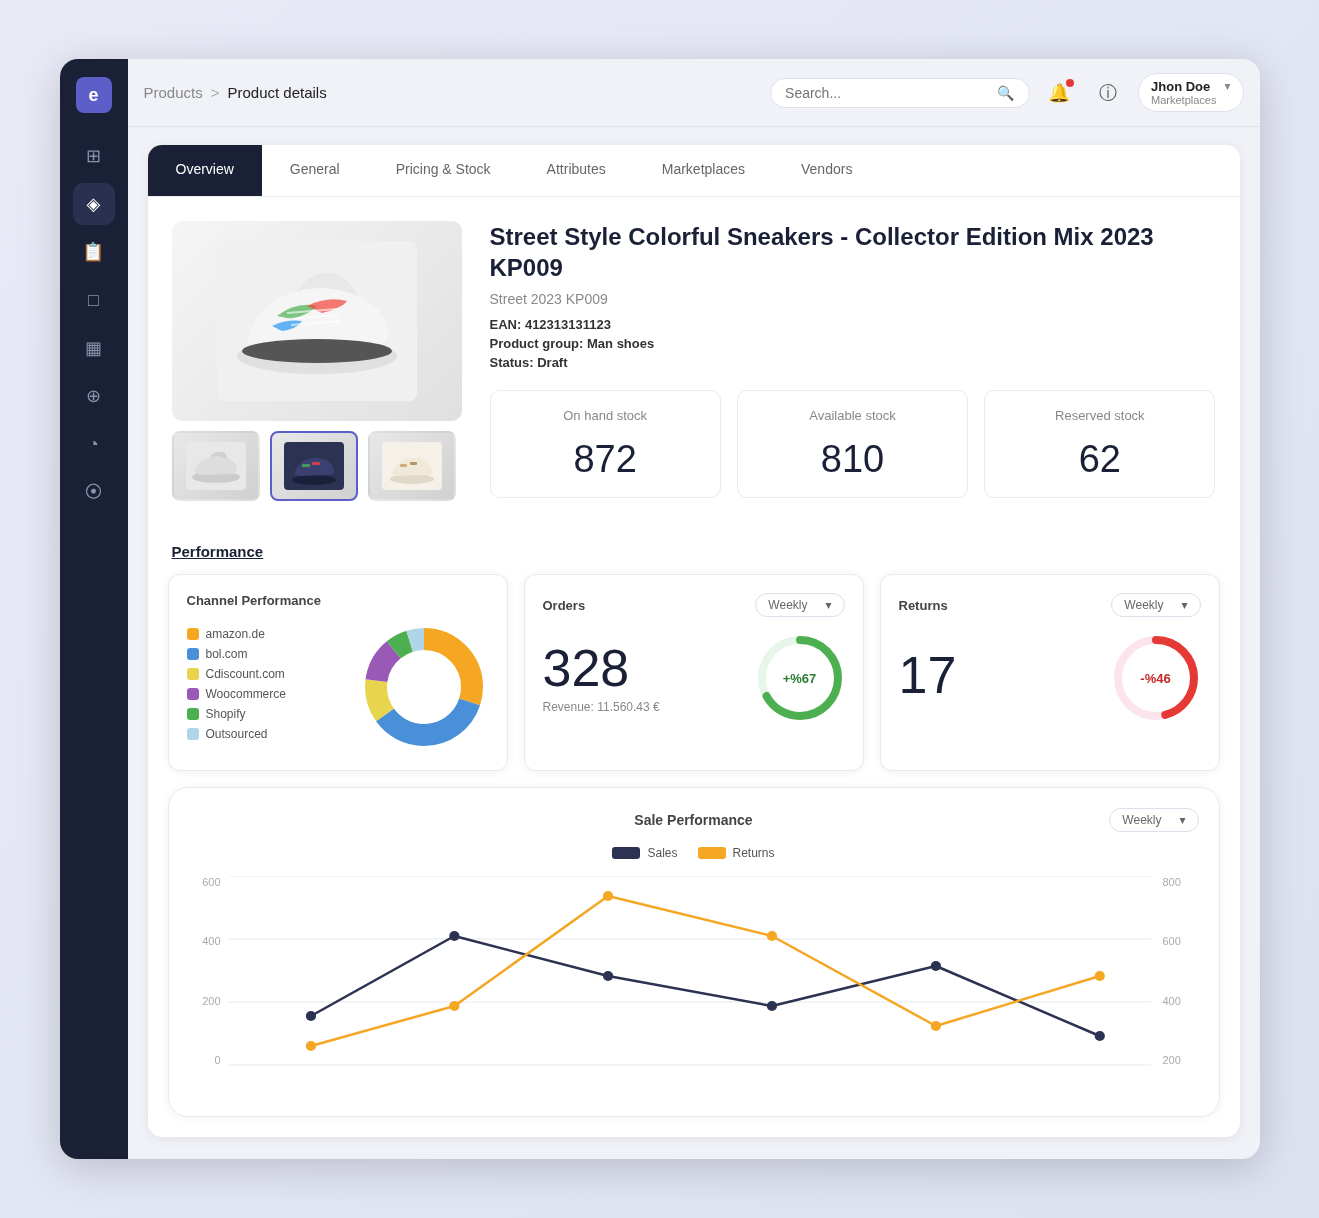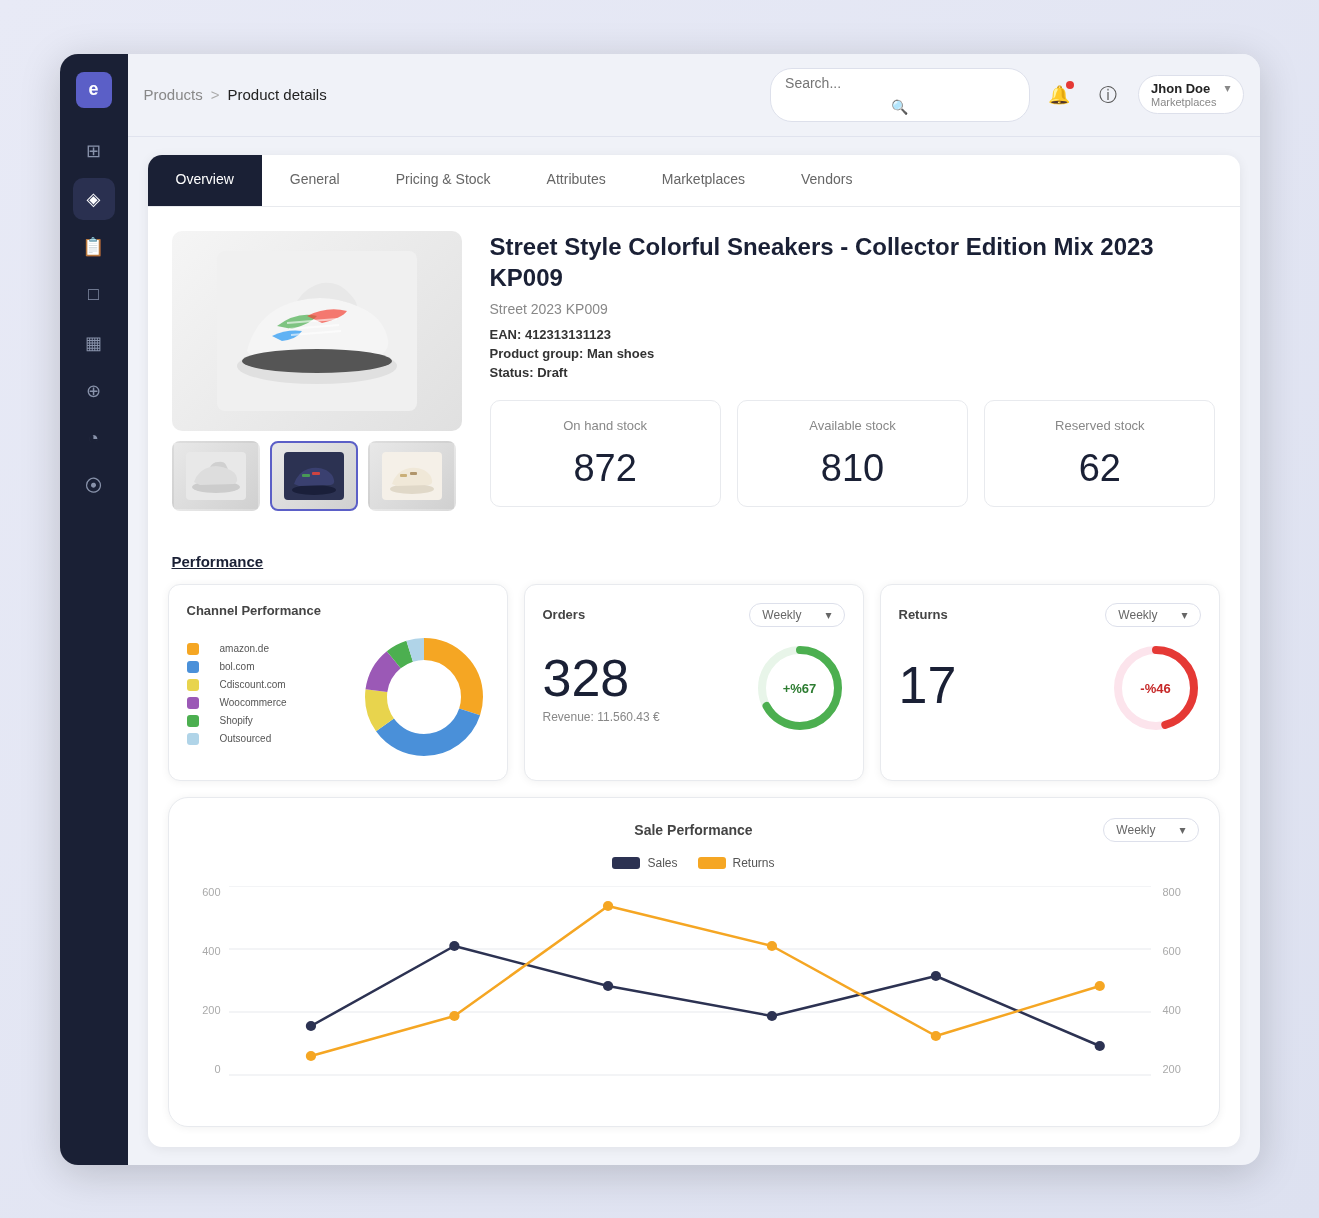--- a/index.html
+++ b/index.html
@@ -97,21 +97,20 @@
     }
     .search-bar {
       display: flex;
       align-items: center;
       background: white;
       border: 1px solid #dde0eb;
       border-radius: 22px;
       padding: 6px 14px;
       gap: 8px;
       width: 260px;
-      flex-direction: column;
     }
     .search-bar input {
       border: none;
       outline: none;
       font-size: 14px;
       color: #666;
       background: transparent;
       width: 100%;
     }
     .search-icon { color: #aaa; font-size: 14px; }
@@ -319,22 +318,22 @@
       display: flex;
       align-items: center;
       gap: 16px;
     }
     .channel-legend {
       flex: 1;
     }
     .legend-item {
       display: flex;
       align-items: center;
-      gap: 21px;
-      font-size: 10px;
+      gap: 7px;
+      font-size: 12px;
       color: #555;
       margin-bottom: 6px;
     }
     .legend-dot {
       width: 12px;
       height: 12px;
       border-radius: 3px;
       flex-shrink: 0;
     }
 
@@ -355,21 +354,21 @@
       margin-bottom: 16px;
     }
     .card-title {
       font-size: 13px;
       font-weight: 600;
       color: #444;
     }
     .period-select {
       display: flex;
       align-items: center;
-      gap: 24px;
+      gap: 18px;
       background: white;
       border: 1px solid #dde0eb;
       border-radius: 20px;
       padding: 4px 12px;
       font-size: 12px;
       color: #666;
       cursor: pointer;
     }
     .orders-content {
       display: flex;

